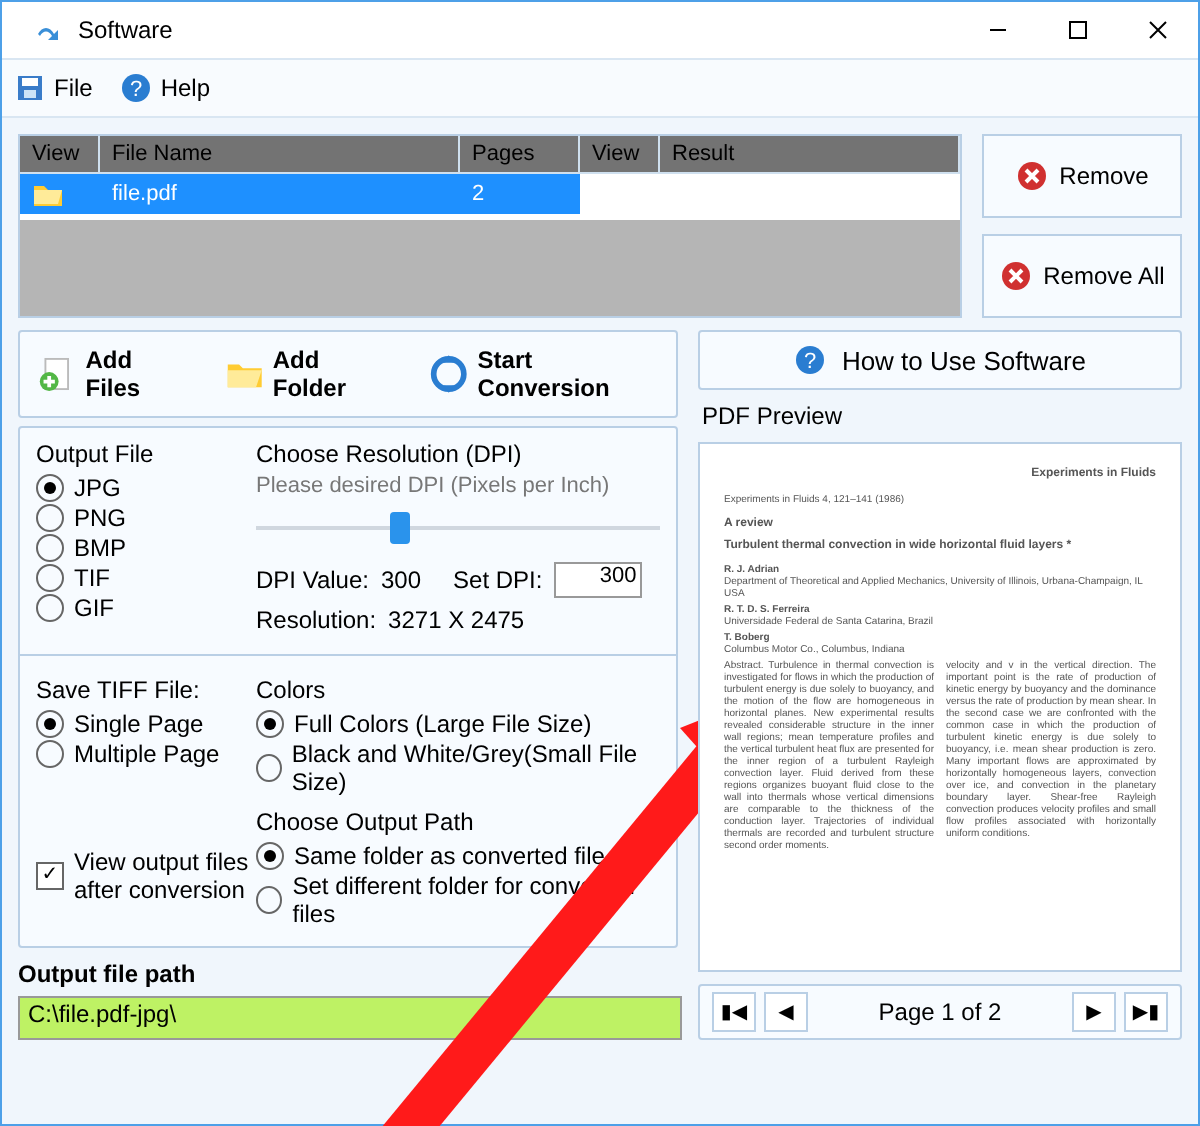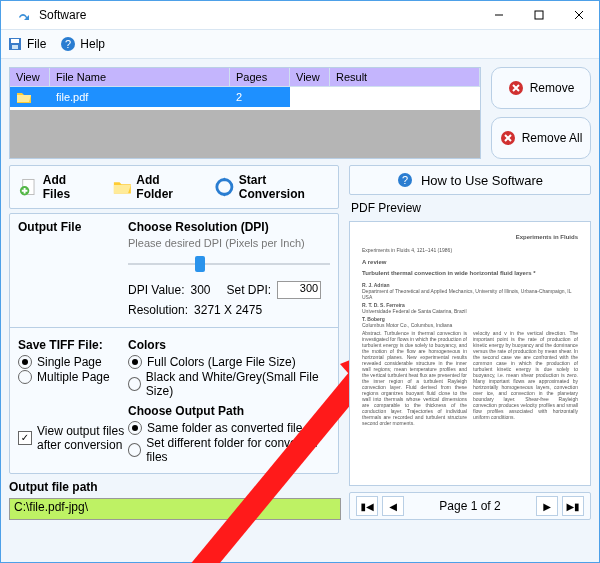--- a/index.html
+++ b/index.html
@@ -9,47 +9,47 @@
 .app-icon{width:16px;height:16px}
 .titlebar-right{display:flex}
 .win-btn{width:40px;height:28px;display:flex;align-items:center;justify-content:center;background:#fff}
 .win-btn svg{width:10px;height:10px}
 .menubar{height:28px;display:flex;align-items:center;padding:0 6px;gap:14px;border-top:1px solid #d9e6f2;border-bottom:1px solid #d9e6f2;background:#f8fbfe}
 .menu-item{display:flex;align-items:center;gap:4px}
 .menu-ico{width:16px;height:16px}
 .client{flex:1;background:#f0f6fc;padding:8px;display:flex;flex-direction:column;gap:6px}
 .row1{display:flex;gap:10px}
 .filelist-panel{flex:1;border:1px solid #b9cfe5;background:#fff;height:90px;position:relative;overflow:hidden}
-.filelist-header{display:flex;background:#c4b5fd;border-bottom:1px solid #cfe0ef;font-size:11px}
+.filelist-header{display:flex;background:#737373;border-bottom:1px solid #cfe0ef;font-size:11px}
 .fh{border-right:1px solid #cfe0ef;padding:3px 6px;box-sizing:border-box}
 .fh.v1{width:40px}
 .fh.fn{width:180px}
 .fh.pg{width:60px}
 .fh.v2{width:40px}
 .fh.rs{flex:1}
 .filerow{display:flex;align-items:center;background:#1e90ff;color:#fff;height:20px;font-size:11px}
 .filerow .c{padding:0 6px;box-sizing:border-box;display:flex;align-items:center;gap:4px;height:100%}
 .filerow .c.v1{width:40px}
 .filerow .c.fn{width:180px}
 .filerow .c.pg{width:60px}
 .filerow .c.v2{width:40px;background:#fff}
 .filerow .c.rs{flex:1;background:#fff}
 .filelist-rest{position:absolute;top:42px;left:0;right:0;bottom:0;background:#b5b5b5}
 .right-btns{width:100px;display:flex;flex-direction:column;gap:8px}
-.panel-btn{height:40px;border:1px solid #b9cfe5;border-radius:10px;background:#f7fbff;display:flex;align-items:center;justify-content:center;gap:6px;font-size:12px}
+.panel-btn{height:40px;border:1px solid #b9cfe5;border-radius:0;background:#f7fbff;display:flex;align-items:center;justify-content:center;gap:6px;font-size:12px}
 .row2{display:flex;gap:10px}
 .left-col{width:330px;display:flex;flex-direction:column;gap:4px}
 .right-col{flex:1;display:flex;flex-direction:column;gap:6px}
 .action-bar{height:42px;border:1px solid #b9cfe5;background:#f7fbff;border-radius:2px;display:flex;align-items:center;gap:18px;padding:0 8px}
 .abtn{display:flex;align-items:center;gap:4px;font-weight:bold}
 .opt-panel{border:1px solid #b9cfe5;background:#f7fbff;border-radius:2px;padding:6px 8px 8px 8px;flex:1;display:flex;flex-direction:column;gap:6px;position:relative}
 .grid2{display:flex;gap:10px}
 .colA{width:100px}
 .colB{flex:1}
-.sec-title{font-weight:bold;margin-bottom:3px}
+.sec-title{font-weight:normal;margin-bottom:3px}
 .small{color:#777;font-size:11px}
 .radio-line{display:flex;align-items:center;gap:5px;margin:1px 0;font-size:12px}
 .radio{width:12px;height:12px;border:1px solid #666;border-radius:50%;display:inline-flex;align-items:center;justify-content:center}
 .radio.sel::after{content:"";width:6px;height:6px;border-radius:50%;background:#000}
 .slider-wrap{height:22px;position:relative;margin:4px 0 6px 0}
 .slider-track{position:absolute;left:0;right:0;top:10px;height:2px;background:#d0d7df}
 .slider-thumb{position:absolute;top:3px;left:33%;width:10px;height:16px;background:#2a93ec;border-radius:2px}
 .dpi-line{display:flex;align-items:center;gap:6px;font-size:12px}
 .dpi-input{width:38px;height:16px;border:1px solid #999;background:#fff;text-align:right;padding:0 2px;font-size:11px}
 .hr{border:0;border-top:1px solid #b9cfe5;margin:4px -8px}
@@ -188,20 +188,42 @@
                 <path fill="#2a7dd1" d="M11 1l3 4h-6z M11 21l-3-4h6z"></path>
               </svg>
             <span>Start Conversion</span>
           </div>
         </div>
 
         <div class="opt-panel">
           <div class="grid2">
             <div class="colA">
               <div class="sec-title">Output File</div>
+              <div id="outfmt">
+                  <div class="radio-line">
+                    <span class="radio sel"></span>
+                    <span>JPG</span>
+                  </div>
+                  <div class="radio-line">
+                    <span class="radio"></span>
+                    <span>PNG</span>
+                  </div>
+                  <div class="radio-line">
+                    <span class="radio"></span>
+                    <span>BMP</span>
+                  </div>
+                  <div class="radio-line">
+                    <span class="radio"></span>
+                    <span>TIF</span>
+                  </div>
+                  <div class="radio-line">
+                    <span class="radio"></span>
+                    <span>GIF</span>
+                  </div>
+                </div>
             </div>
             <div class="colB">
               <div class="sec-title">Choose Resolution (DPI)</div>
               <div class="small">Please desired DPI (Pixels per Inch)</div>
               <div class="slider-wrap">
                 <div class="slider-track"></div>
                   <div class="slider-thumb"></div>
               </div>
               <div class="dpi-line">
                 <span>DPI Value:</span>

